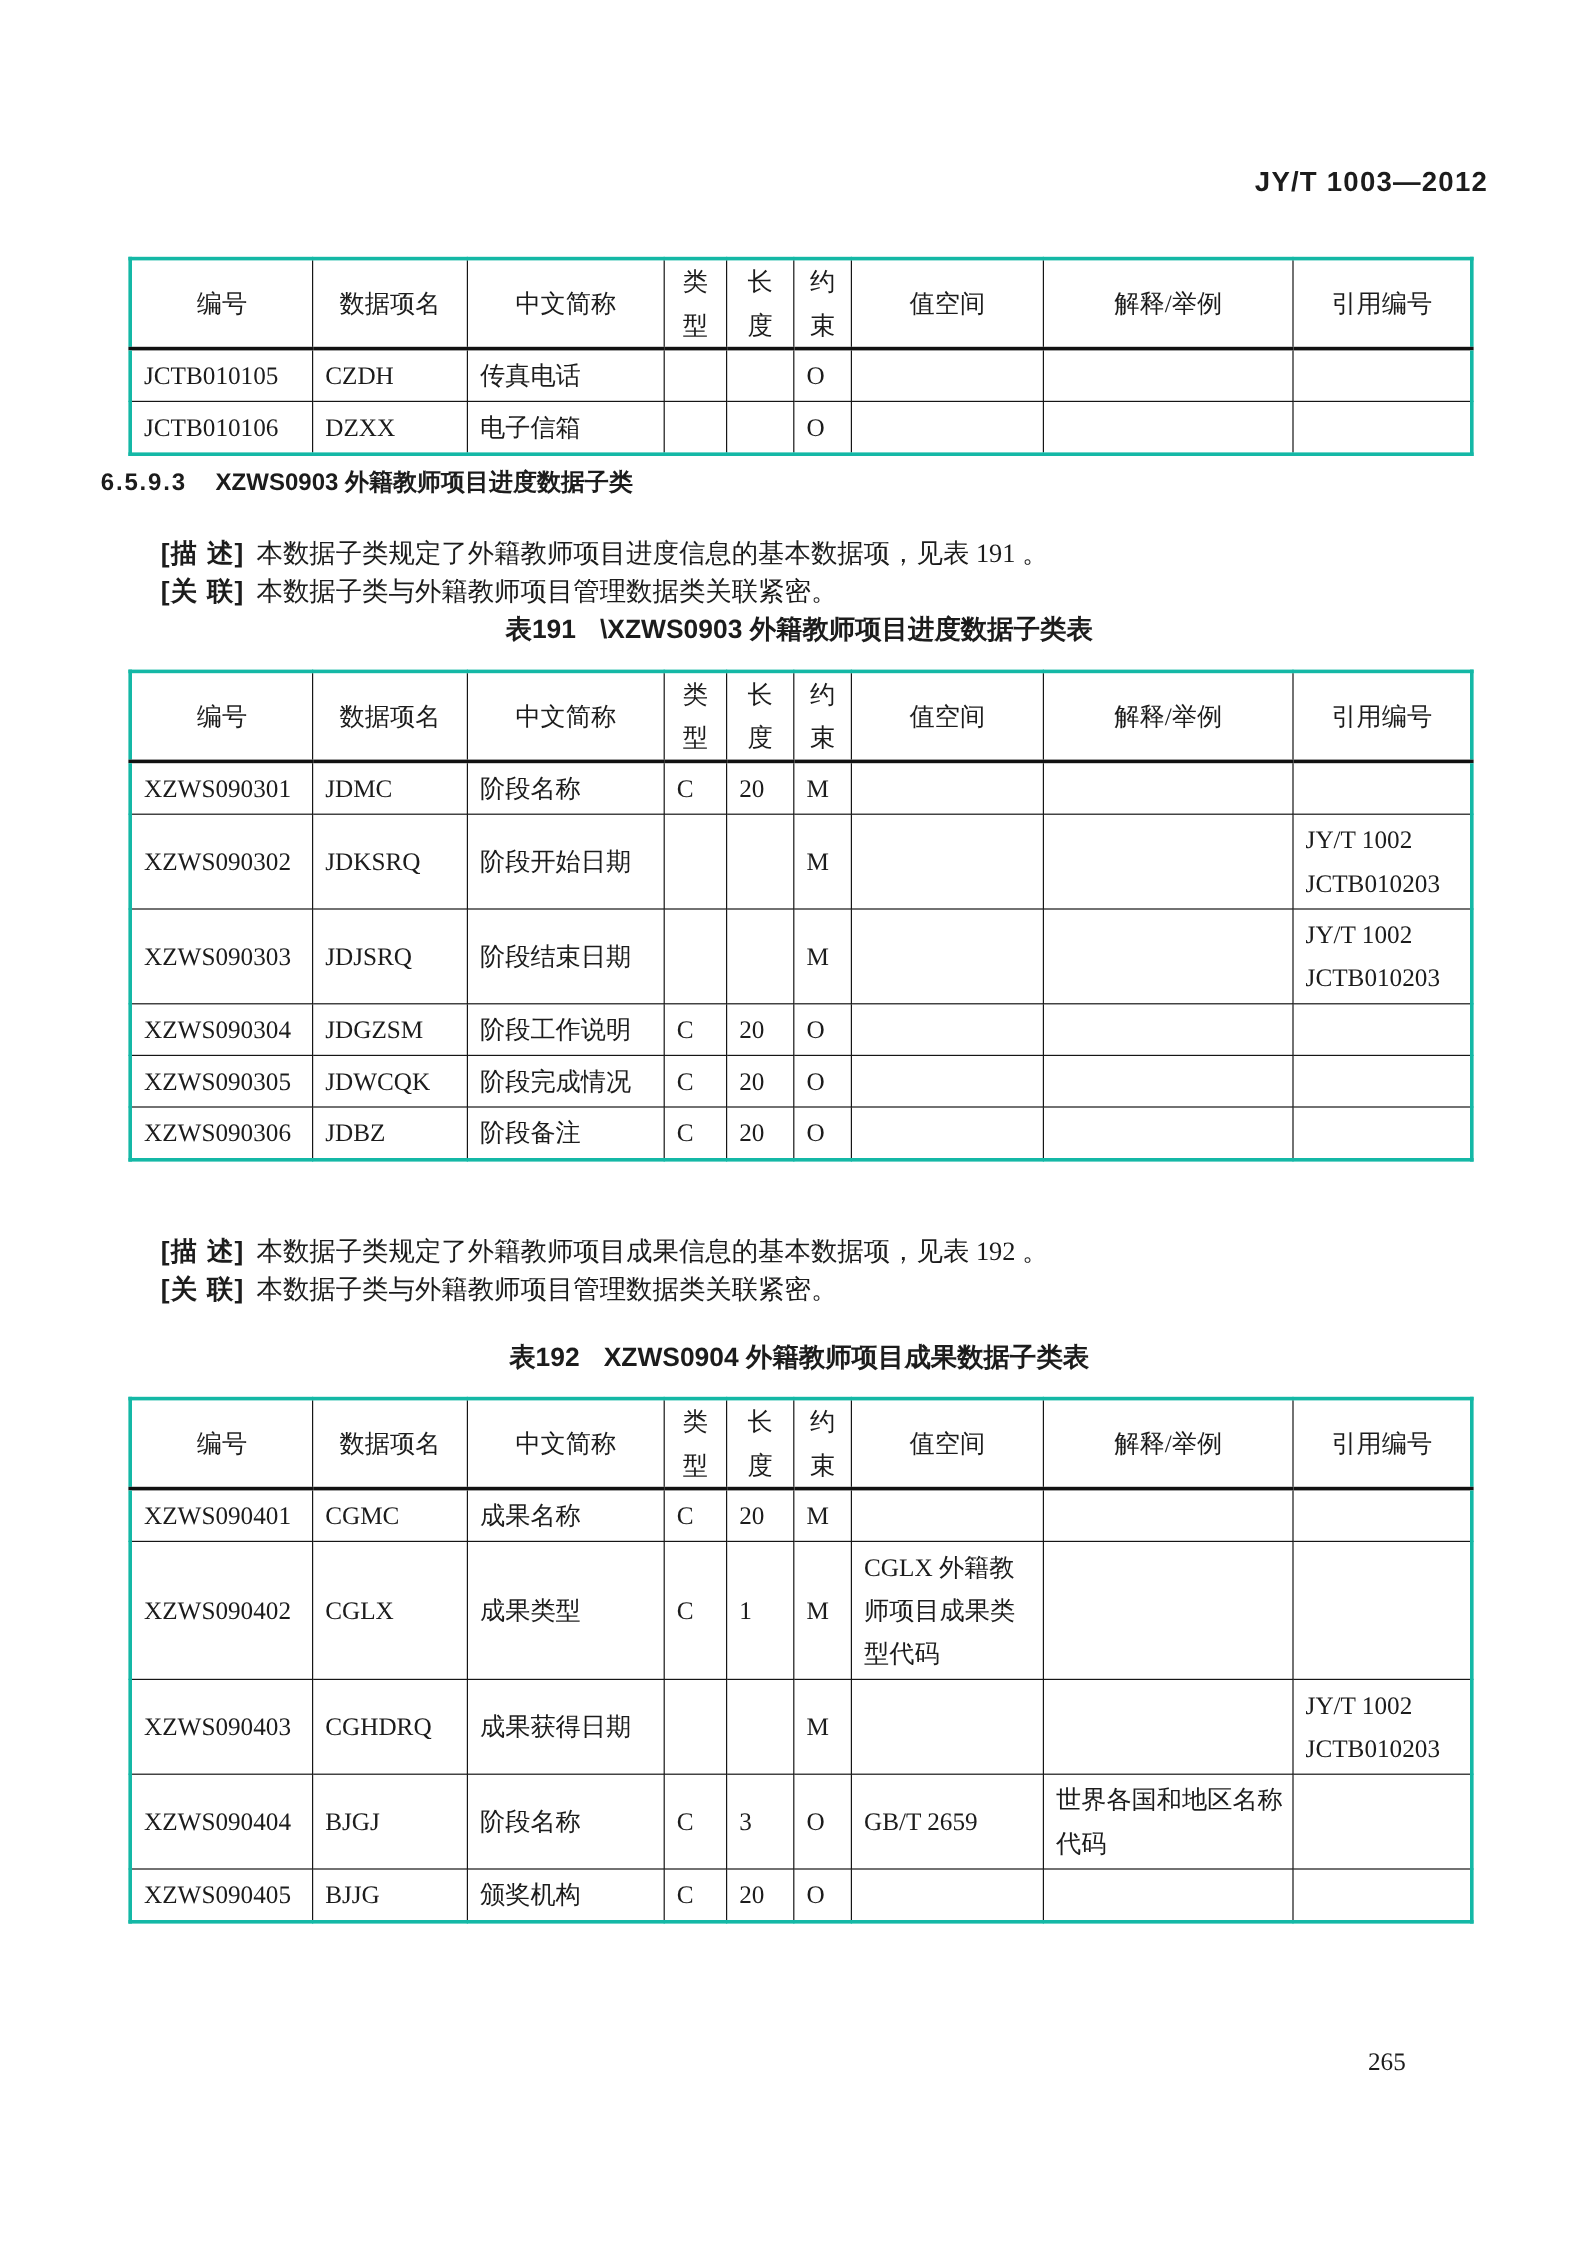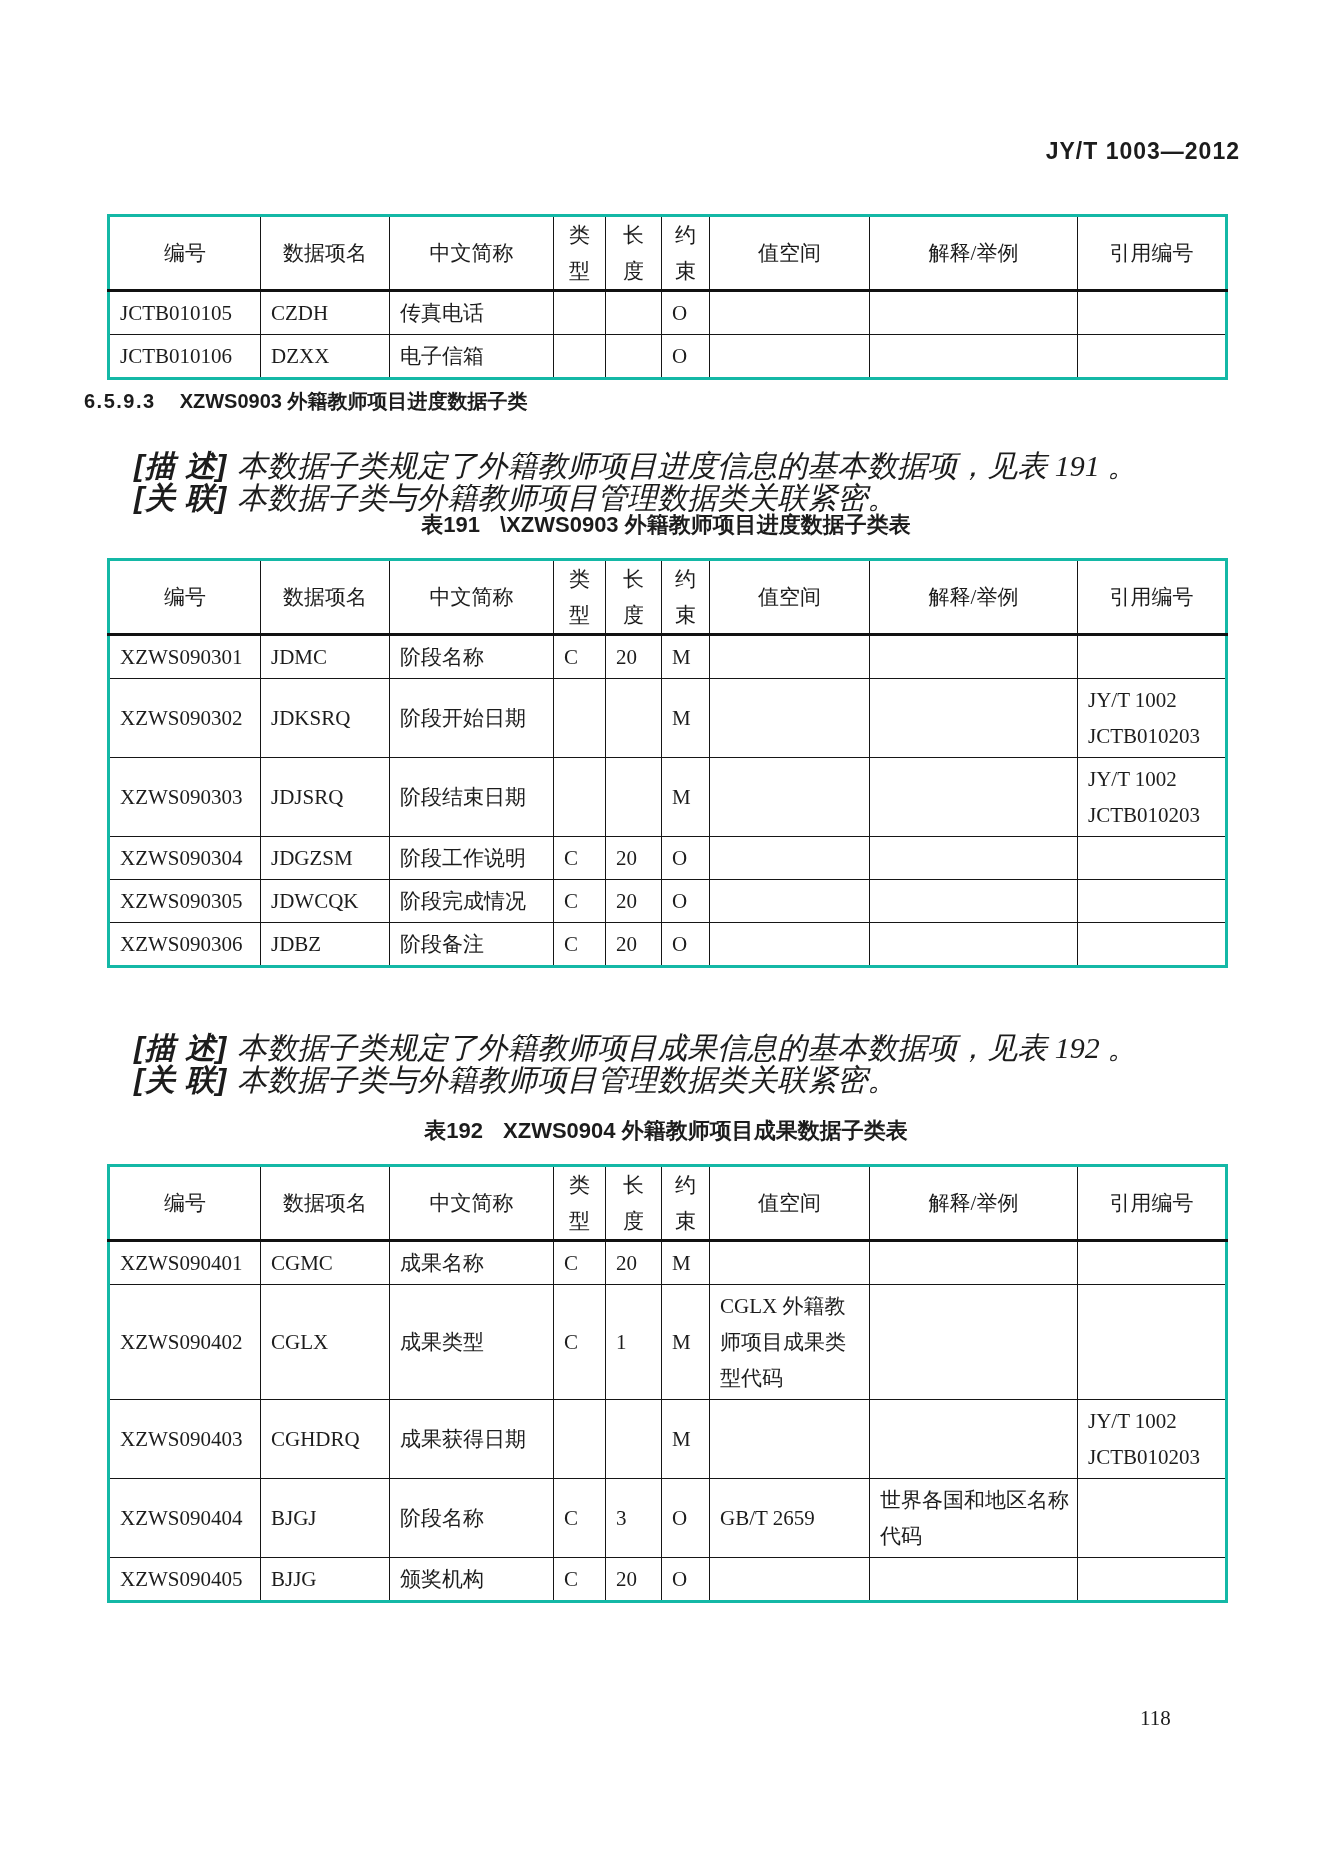--- a/index.html
+++ b/index.html
@@ -27,21 +27,21 @@
   table.dict thead th{border-bottom:3px solid #111;}
   table.dict td{padding:3px 8px 3px 10px;text-align:left;}
   td.ac{text-align:center;padding:3px 2px;}
   td.ar{text-align:right;padding-right:12px;}
   .heading{
     position:absolute;left:84px;
     font-family:"Liberation Sans","DejaVu Sans",sans-serif;
     font-weight:700;font-size:20px;white-space:nowrap;
   }
   .heading .num{margin-right:24px;letter-spacing:1.5px;}
-  .para{position:absolute;left:134px;font-size:30px;white-space:nowrap;font-style:italic;}
+  .para{position:absolute;left:134px;font-size:22px;white-space:nowrap;}
   .para .label{
     font-family:"Liberation Sans","DejaVu Sans",sans-serif;
     font-weight:700;margin-right:10px;letter-spacing:1px;
   }
   .caption{
     position:absolute;left:107px;width:1118px;text-align:center;
     font-family:"Liberation Sans","DejaVu Sans",sans-serif;
     font-weight:700;font-size:22px;
   }
   .caption .cap-label{margin-right:20px;}
@@ -312,15 +312,15 @@
         <td class="ac">C</td>
         <td class="ar">20</td>
         <td class="ac">O</td>
         <td></td>
         <td></td>
         <td></td>
       </tr>
     </tbody>
   </table>
 
-  <div class="page-num">118</div>
+  <div class="page-num">265</div>
 
 </div>
 
 </body></html>

